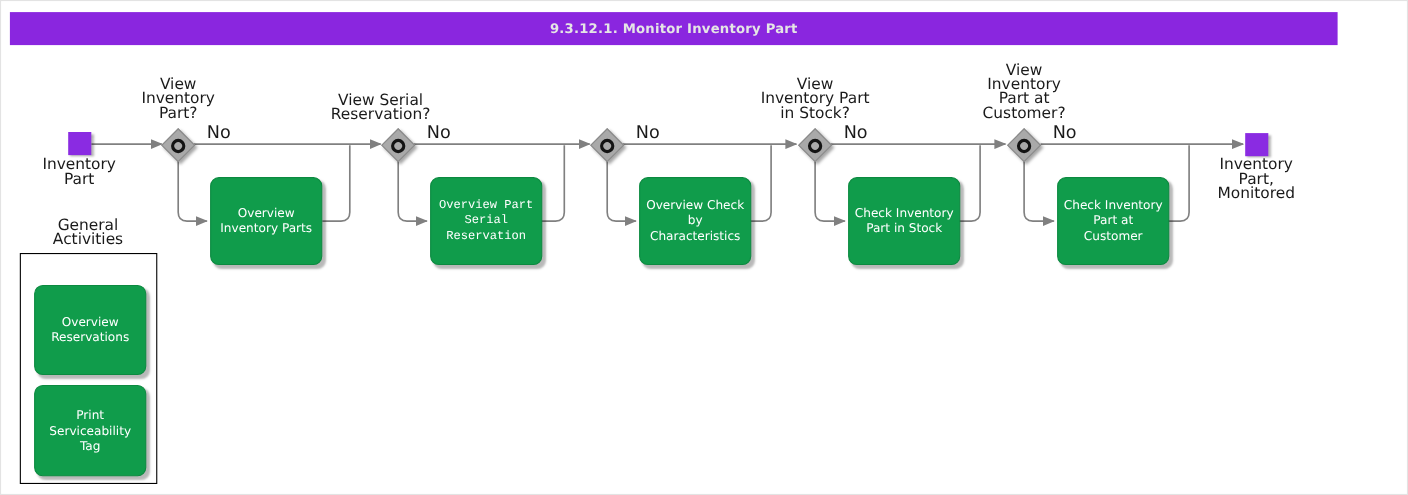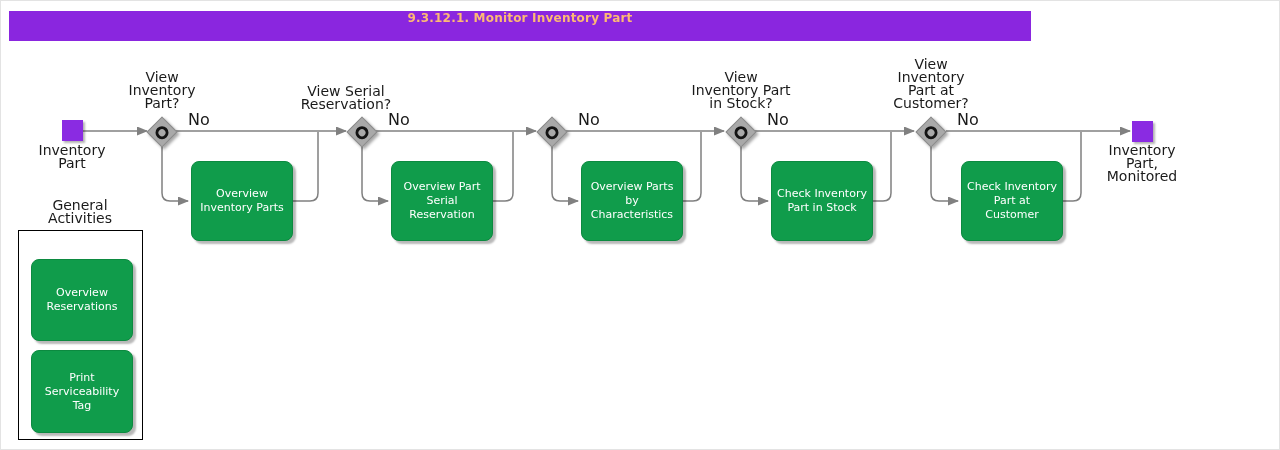--- a/index.html
+++ b/index.html
@@ -1,19 +1,19 @@
 <!DOCTYPE html>
 <html style="--banner: #8a26df; --event: #8a2be2; --activity: #109c4b; --gateway: #a9a9a9; --connector: #808080;"><head>
 <meta charset="utf-8">
 <style>
   html,body{margin:0;padding:0;background:#ffffff;font-family:"DejaVu Sans","Liberation Sans",sans-serif;}
   .canvas{position:relative;width:1280px;height:450px;background:#ffffff;overflow:hidden;border:1px solid #e3e3e3;box-sizing:border-box;}
 
-  .banner{position:absolute;left:8px;top:10px;width:1022px;height:30px;background:var(--banner,#8a26df);
-          color:#fdba74;display:flex;align-items:flex-start;justify-content:center;
+  .banner{position:absolute;left:8px;top:10px;width:1207px;height:30px;background:var(--banner,#8a26df);
+          color:#e5e5e5;display:flex;align-items:center;justify-content:center;
           font-size:12px;font-weight:bold;letter-spacing:.2px;}
 
   svg.connectors{position:absolute;left:0;top:0;pointer-events:none;}
   svg.connectors path.line{stroke:var(--connector,#808080);stroke-width:1.5;fill:none;}
   .arrowhead{fill:var(--connector,#808080);}
 
   .event{position:absolute;width:21px;height:21px;background:var(--event,#8a2be2);
          box-shadow:2px 2px 2px rgba(0,0,0,0.30);}
 
   .gateway{position:absolute;width:28px;height:28px;display:flex;align-items:center;justify-content:center;
@@ -90,34 +90,34 @@
   </div>
 
   <div class="label" style="left:280px;top:84px;width:130px;">View Serial
 Reservation?</div>
   <div class="gateway" style="left:347px;top:117px;">
     <div class="diamond">
         <div class="ring"></div>
       </div>
   </div>
   <div class="no-label" style="left:387px;top:112px;">No</div>
-  <div class="activity" style="left:390px;top:160px;">
+  <div class="activity" style="left:390px;top:160px;font-family:Liberation Mono, monospace;">
     <span>Overview Part
 Serial
 Reservation</span>
   </div>
 
   <div class="gateway" style="left:537px;top:117px;">
     <div class="diamond">
         <div class="ring"></div>
       </div>
   </div>
   <div class="no-label" style="left:577px;top:112px;">No</div>
   <div class="activity" style="left:580px;top:160px;">
-    <span>Overview Parts
+    <span>Overview Check
 by
 Characteristics</span>
   </div>
 
   <div class="label" style="left:675px;top:70px;width:130px;">View
 Inventory Part
 in Stock?</div>
   <div class="gateway" style="left:726px;top:117px;">
     <div class="diamond">
         <div class="ring"></div>

